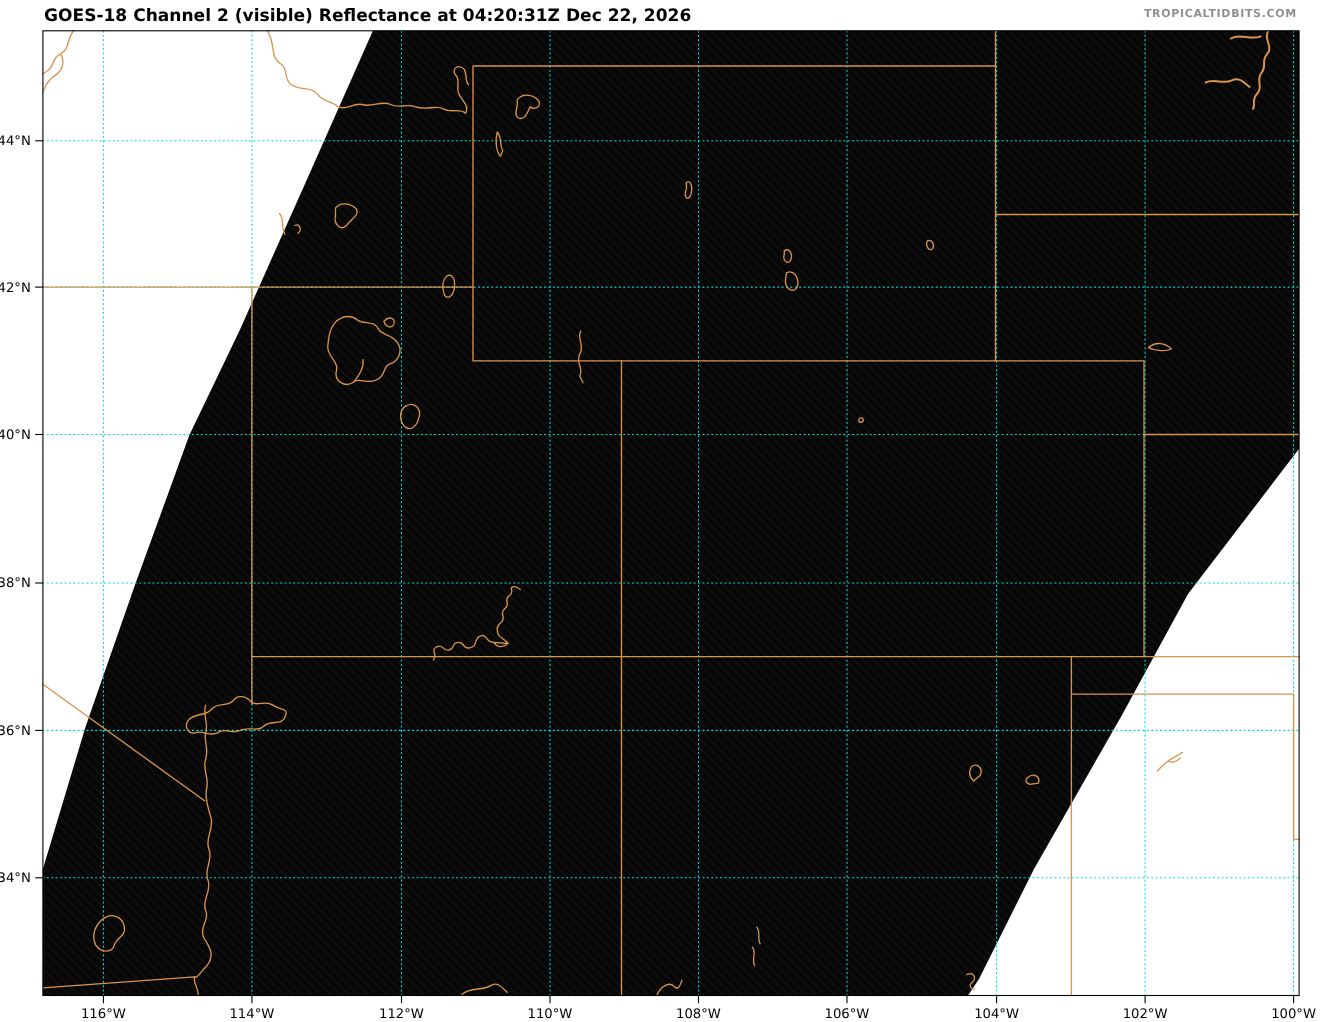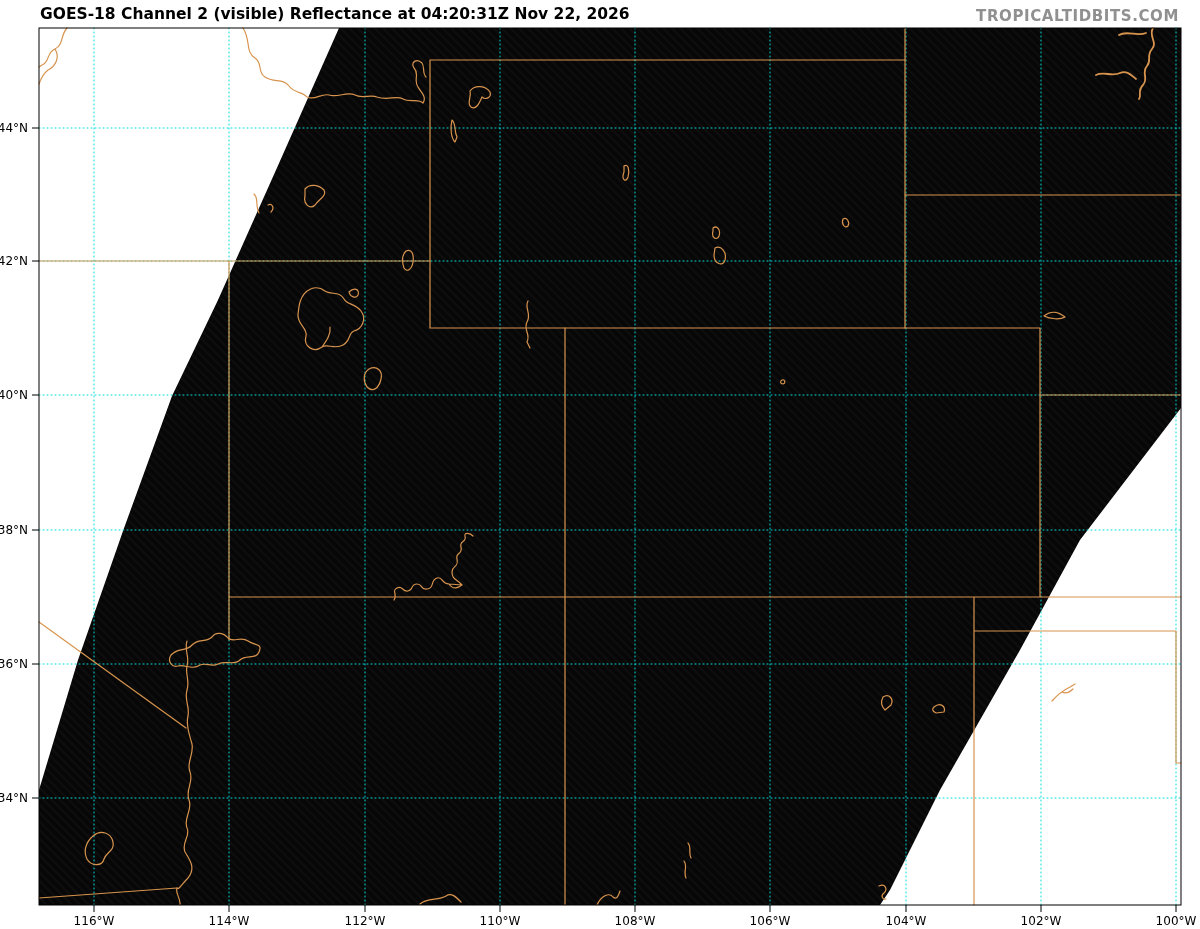--- a/index.html
+++ b/index.html
@@ -4,35 +4,35 @@
 <style>
   :root{
     --gridline:#00dcdc; --map_lines:#d8944e; --satellite_fill:#070707;
     --background:#ffffff; --title:#000000; --watermark:#909090;
   }
   html,body{margin:0;padding:0;}
   body{width:1200px;height:929px;background:var(--background);position:relative;overflow:hidden;
        font-family:"DejaVu Sans",sans-serif;}
   .canvas{position:absolute;left:0;top:0;width:1200px;height:929px;background:var(--background);}
   .title{position:absolute;left:40px;top:5px;font-size:15.5px;font-weight:bold;color:var(--title);white-space:nowrap;}
-  .watermark{position:absolute;right:21px;top:7px;font-size:15px;font-weight:bold;color:var(--watermark);letter-spacing:.6px;white-space:nowrap;}
+  .watermark{position:absolute;right:21px;top:7px;font-size:10px;font-weight:bold;color:var(--watermark);letter-spacing:.6px;white-space:nowrap;}
   svg{position:absolute;left:0;top:0;}
   .grid{stroke:var(--gridline);stroke-width:1;fill:none;stroke-dasharray:1 3;stroke-linecap:round;}
   .oline{stroke:var(--map_lines);stroke-width:1.2;fill:none;stroke-linecap:round;stroke-linejoin:round;}
   .oline-thick{stroke:var(--map_lines);stroke-width:1.8;fill:none;stroke-linecap:round;stroke-linejoin:round;}
   .frame{fill:none;stroke:#000;stroke-width:1;}
   .tick{stroke:#000;stroke-width:1;}
   .ticklabel{font-family:"DejaVu Sans",sans-serif;font-size:12px;fill:#000;}
 </style>
 </head>
 <body>
 
 <div class="canvas">
 
-  <div class="title">GOES-18 Channel 2 (visible) Reflectance at 04:20:31Z Nov 22, 2026</div>
+  <div class="title">GOES-18 Channel 2 (visible) Reflectance at 04:20:31Z Dec 22, 2026</div>
   <div class="watermark">TROPICALTIDBITS.COM</div>
 
   <svg width="1200" height="929" viewBox="0 0 1200 929">
     <defs>
       <pattern id="scantex" patternUnits="userSpaceOnUse" width="6" height="6" patternTransform="rotate(45)">
         <rect width="6" height="6" fill="#070707" style="fill:var(--satellite_fill,#070707)"></rect>
         <line x1="0" y1="1" x2="6" y2="1" stroke="#131313" stroke-width="1.1"></line>
       </pattern>
     </defs>
 

